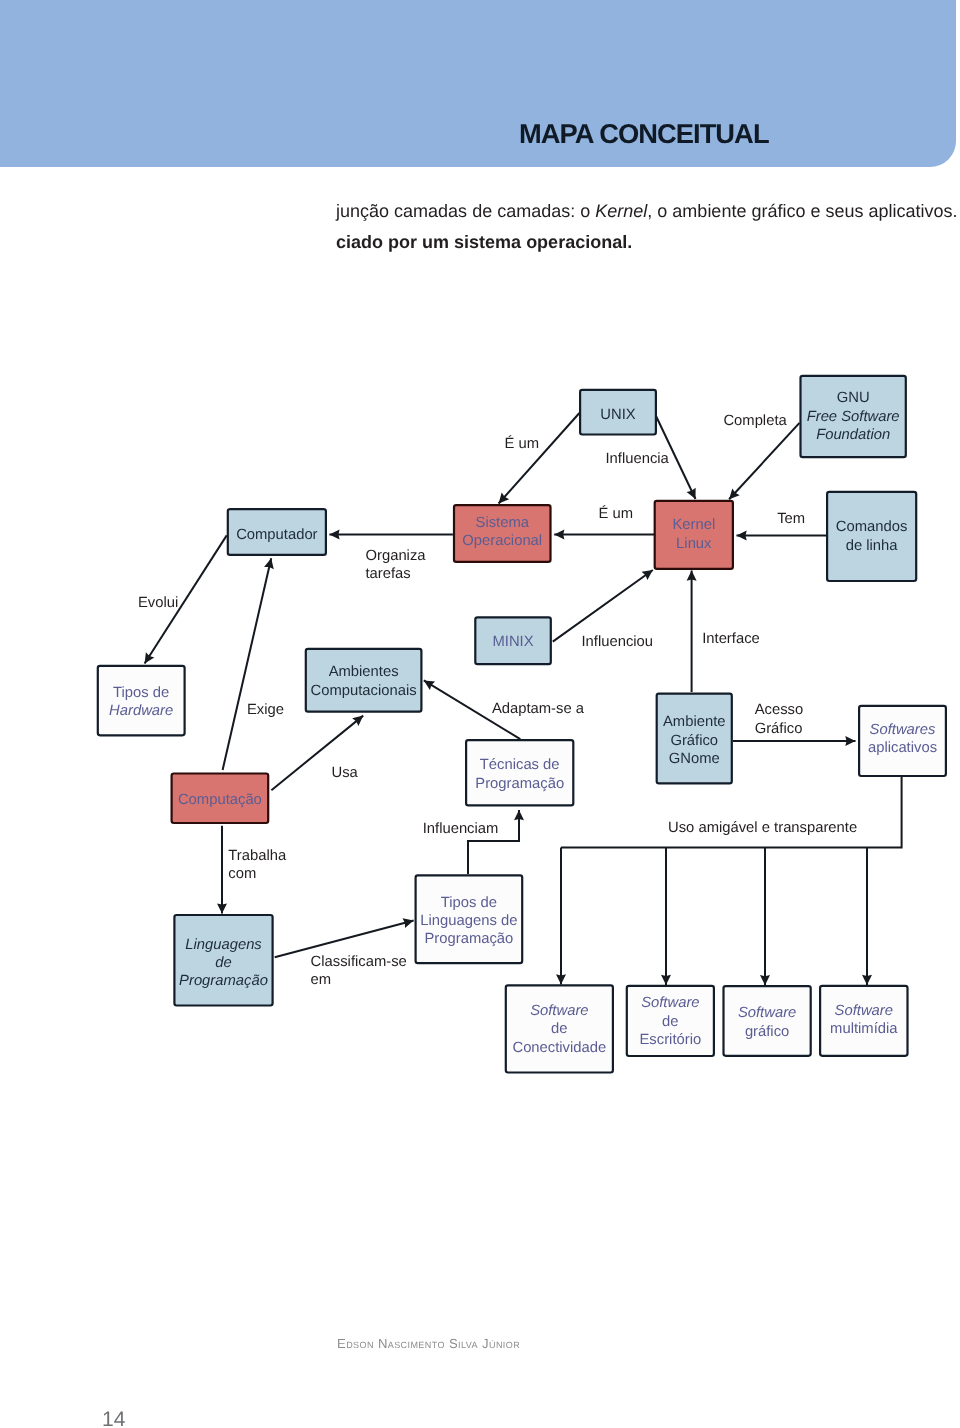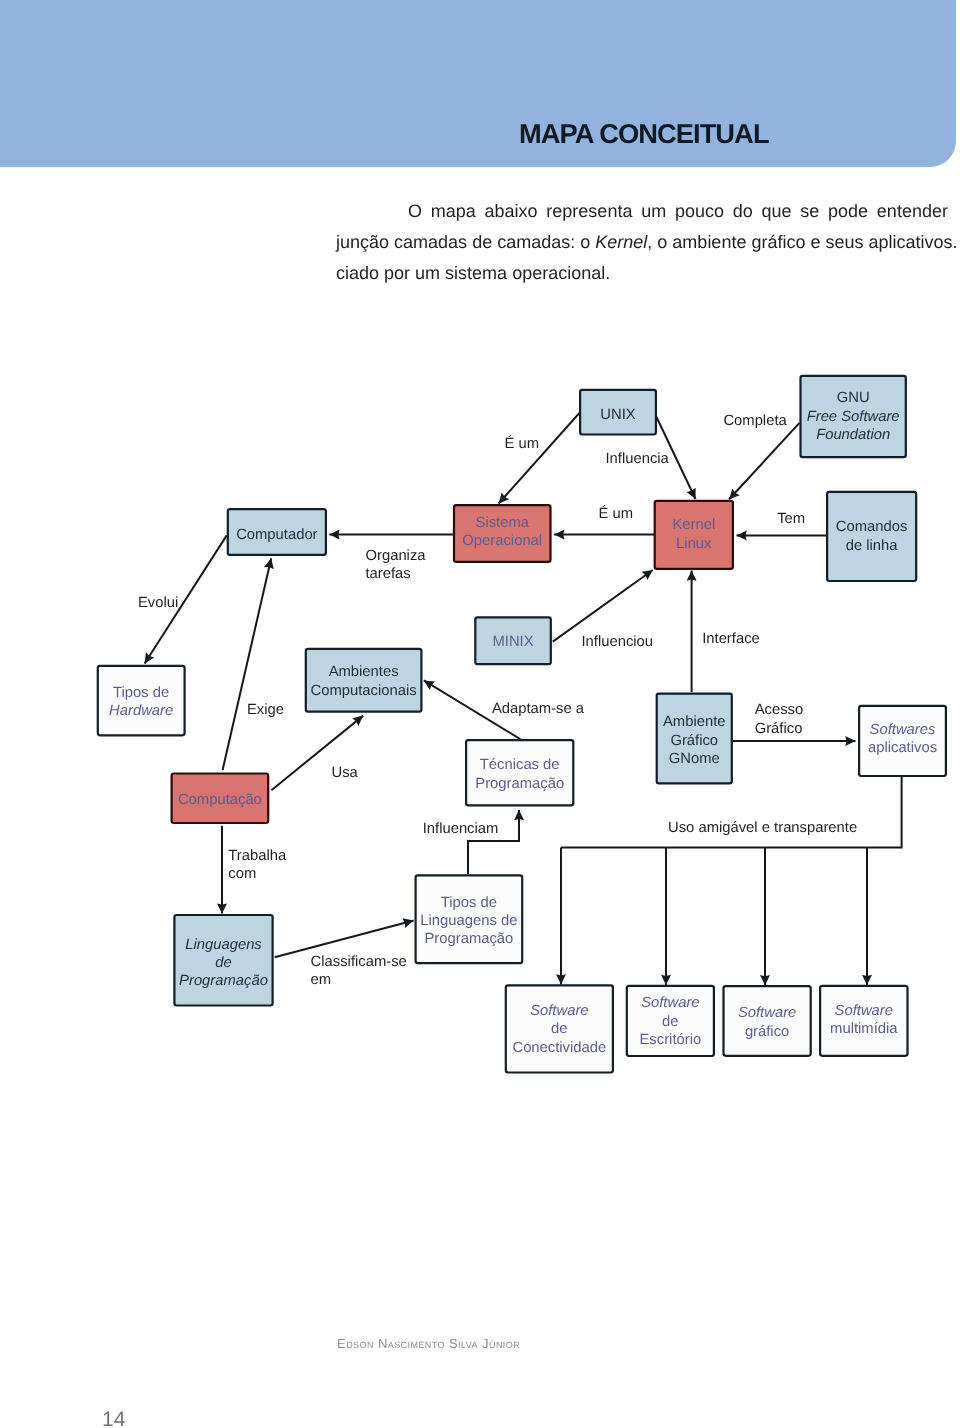--- a/index.html
+++ b/index.html
@@ -3,35 +3,34 @@
 <meta charset="utf-8">
 <style>
   html,body{margin:0;padding:0;background:#fff;}
   *{-webkit-font-smoothing:antialiased;text-rendering:geometricPrecision;}
   body{width:960px;height:1428px;font-family:"Liberation Sans",sans-serif;overflow:hidden;}
   .page{position:relative;width:880px;height:1428px;background:#fff;}
   .banner{position:absolute;left:0;top:0;width:956px;height:167px;background:#92b3dd;border-bottom-right-radius:26px;}
   .banner-title{position:absolute;left:519px;top:123px;font-size:27.3px;font-weight:bold;color:#101a26;letter-spacing:-0.95px;line-height:21px;}
   .intro{position:absolute;left:336px;top:196px;width:612px;font-size:18px;color:#231f20;}
   .intro .ln{width:612px;height:31px;line-height:31px;text-align:justify;text-align-last:justify;white-space:nowrap;}
-  .intro .ln.last{text-align-last:left;}
+  .intro .ln.last{text-align-last:left;font-weight:bold;}
   .intro .ln.first{text-indent:72px;}
   .intro i{font-style:italic;}
   svg.diagram{position:absolute;left:0;top:0;width:960px;height:1428px;}
   .footer-num{position:absolute;left:102px;top:1412px;font-size:21px;line-height:16px;color:#6f7174;}
   .footer-author{position:absolute;left:337px;top:1336px;font-size:13.1px;line-height:16px;color:#8b8d90;letter-spacing:.42px;font-variant:small-caps;}
 </style>
 </head>
 <body>
 
 <div class="page">
   <div class="banner"></div>
   <div class="banner-title">MAPA CONCEITUAL</div>
   <div class="intro">
-      <div class="ln first"><span>O</span> <span>mapa</span> <span>abaixo</span> <span>representa</span> <span>um</span> <span>pouco</span> <span>do</span> <span>que</span> <span>se</span> <span>pode</span> <span>entender</span></div>
       <div class="ln"><span>junção</span> <span>camadas</span> <span>de</span> <span>camadas:</span> <span>o</span> <span><i>Kernel</i>,</span> <span>o</span> <span>ambiente</span> <span>gráfico</span> <span>e</span> <span>seus</span> <span>aplicativos.</span> <span>A</span></div>
       <div class="ln last"><span>ciado</span> <span>por</span> <span>um</span> <span>sistema</span> <span>operacional.</span></div>
     </div>
   <svg class="diagram" viewBox="0 0 960 1428" xmlns="http://www.w3.org/2000/svg">
     <defs>
       <marker id="ah" viewBox="0 0 13 12" refX="11.6" refY="6" markerWidth="13" markerHeight="12" markerUnits="userSpaceOnUse" orient="auto">
         <path d="M1.4 1 L11.6 6 L1.4 11 L2.6 6 Z" fill="#16191e"></path>
       </marker>
     </defs>
     <g id="edges">

